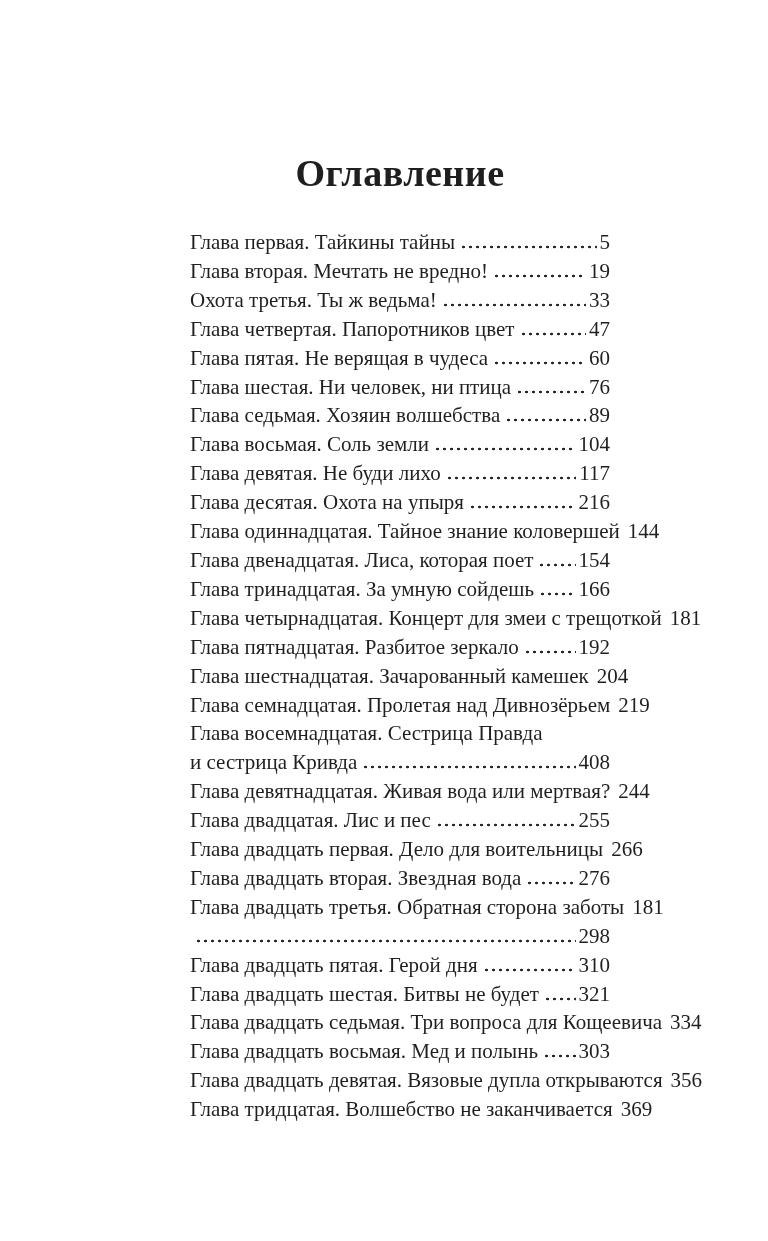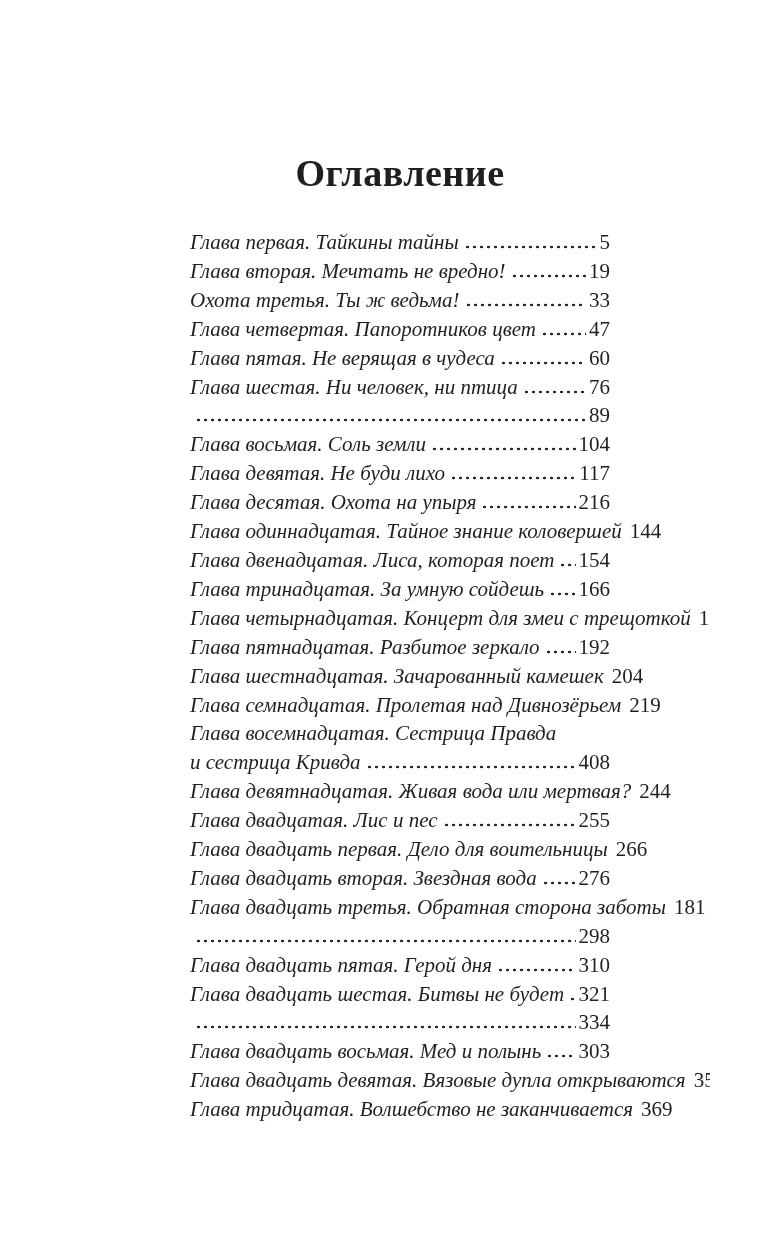--- a/index.html
+++ b/index.html
@@ -30,21 +30,20 @@
     line-height: 28.9px;
   }
   .toc-row {
     display: flex;
     align-items: baseline;
     width: 100%;
   }
   .entry-text {
     white-space: nowrap;
     flex: 0 0 auto;
-    font-style: italic;
   }
   .leader {
     flex: 1 1 auto;
     height: 4px;
     margin: 0 3px 0 5px;
     background-image: radial-gradient(circle, #2b2b2b 1.25px, rgba(0,0,0,0) 1.6px);
     background-size: 7px 4px;
     background-repeat: repeat-x;
     background-position: left center;
   }
@@ -95,20 +94,21 @@
         <span class="entry-page">60</span>
       </div>
 
       <div class="toc-row">
         <span class="entry-text">Глава шестая. Ни человек, ни птица</span>
         <span class="leader"></span>
         <span class="entry-page">76</span>
       </div>
 
       <div class="toc-row">
+        <span class="entry-text">Глава седьмая. Хозяин волшебства</span>
         <span class="leader"></span>
         <span class="entry-page">89</span>
       </div>
 
       <div class="toc-row">
         <span class="entry-text">Глава восьмая. Соль земли</span>
         <span class="leader"></span>
         <span class="entry-page">104</span>
       </div>
 
@@ -219,20 +219,21 @@
         <span class="entry-page">310</span>
       </div>
 
       <div class="toc-row">
         <span class="entry-text">Глава двадцать шестая. Битвы не будет</span>
         <span class="leader"></span>
         <span class="entry-page">321</span>
       </div>
 
       <div class="toc-row">
+        <span class="entry-text">Глава двадцать седьмая. Три вопроса для Кощеевича</span>
         <span class="leader"></span>
         <span class="entry-page">334</span>
       </div>
 
       <div class="toc-row">
         <span class="entry-text">Глава двадцать восьмая. Мед и полынь</span>
         <span class="leader"></span>
         <span class="entry-page">303</span>
       </div>
 

